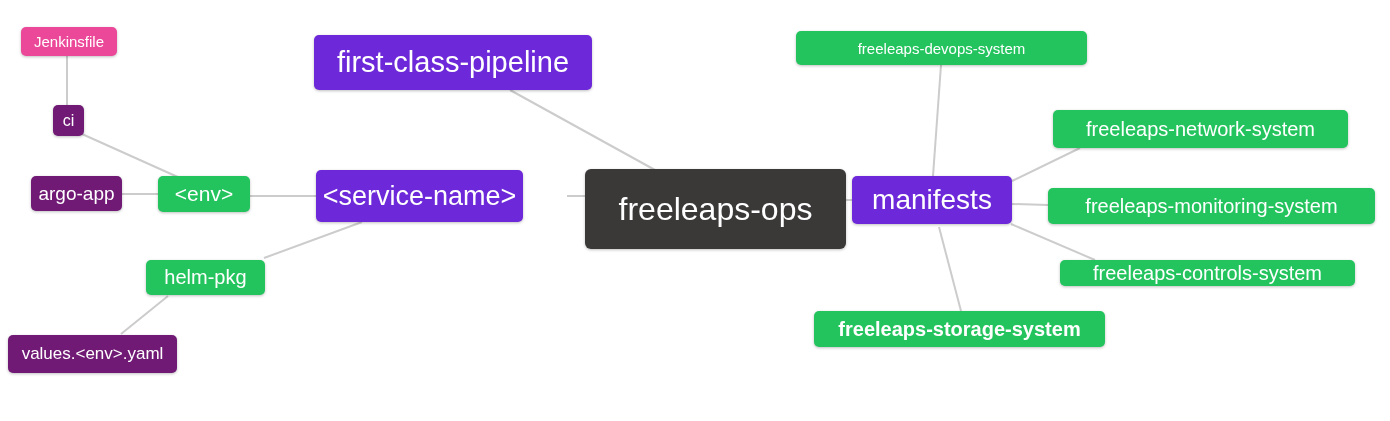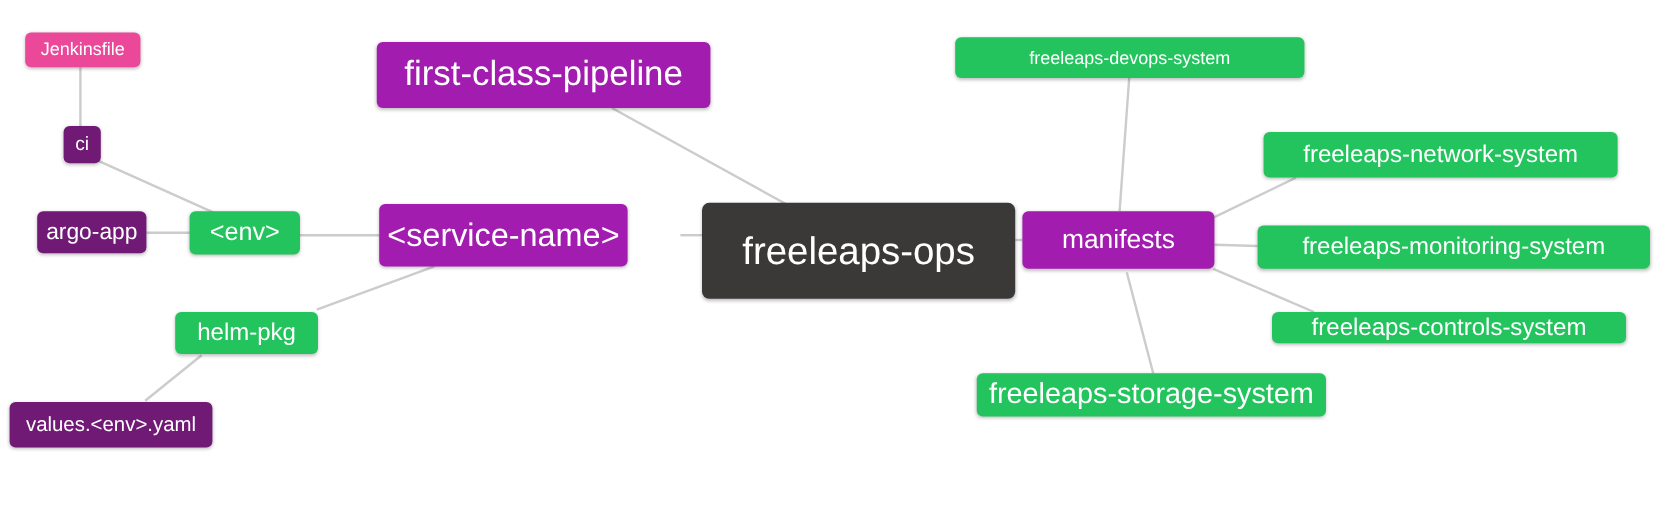--- a/index.html
+++ b/index.html
@@ -18,36 +18,36 @@
     color:#ffffff;
     border-radius:5px;
     box-shadow:0 1px 3px rgba(0,0,0,0.25);
     white-space:nowrap;
     cursor:default;
     box-sizing:border-box;
   }
   .c-orange{background:#ec4899;}
   .c-red{background:#701a75;}
   .c-green{background:#23c45e;}
-  .c-blue{background:#a21caf;}
+  .c-blue{background:#6d28d9;}
   .c-dark{background:#3b3838;}
 
   .n-jenkinsfile{left:21px;top:27px;width:96px;height:29px;font-size:15px;}
   .n-ci{left:53px;top:105px;width:31px;height:31px;font-size:16px;}
   .n-argo{left:31px;top:176px;width:91px;height:35px;font-size:19px;}
   .n-env{left:158px;top:176px;width:92px;height:36px;font-size:21px;}
   .n-pipeline{left:314px;top:35px;width:278px;height:55px;font-size:29px;}
   .n-service{left:316px;top:170px;width:207px;height:52px;font-size:27px;}
   .n-ops{left:585px;top:169px;width:261px;height:80px;font-size:32px;border-radius:6px;}
-  .n-manifests{left:852px;top:176px;width:160px;height:48px;font-size:22px;}
+  .n-manifests{left:852px;top:176px;width:160px;height:48px;font-size:28px;}
   .n-devops{left:796px;top:31px;width:291px;height:34px;font-size:15px;}
   .n-network{left:1053px;top:110px;width:295px;height:38px;font-size:20px;}
   .n-monitoring{left:1048px;top:188px;width:327px;height:36px;font-size:20px;}
   .n-controls{left:1060px;top:260px;width:295px;height:26px;font-size:20px;}
-  .n-storage{left:814px;top:311px;width:291px;height:36px;font-size:24px;}
+  .n-storage{left:814px;top:311px;width:291px;height:36px;font-size:20px;font-weight:bold;}
   .n-helm{left:146px;top:260px;width:119px;height:35px;font-size:20px;}
   .n-values{left:8px;top:335px;width:169px;height:38px;font-size:17px;}
 </style>
 </head>
 <body>
 
 <div class="canvas">
 
   <svg class="edges" viewBox="0 0 1390 421">
     <line x1="67" y1="56" x2="67" y2="105"></line>

